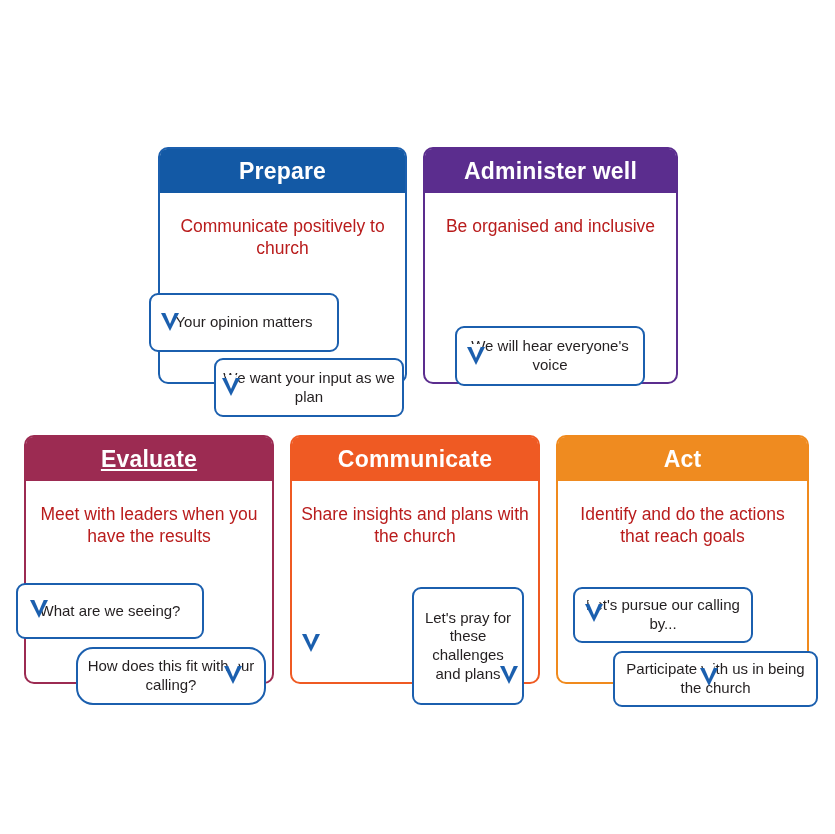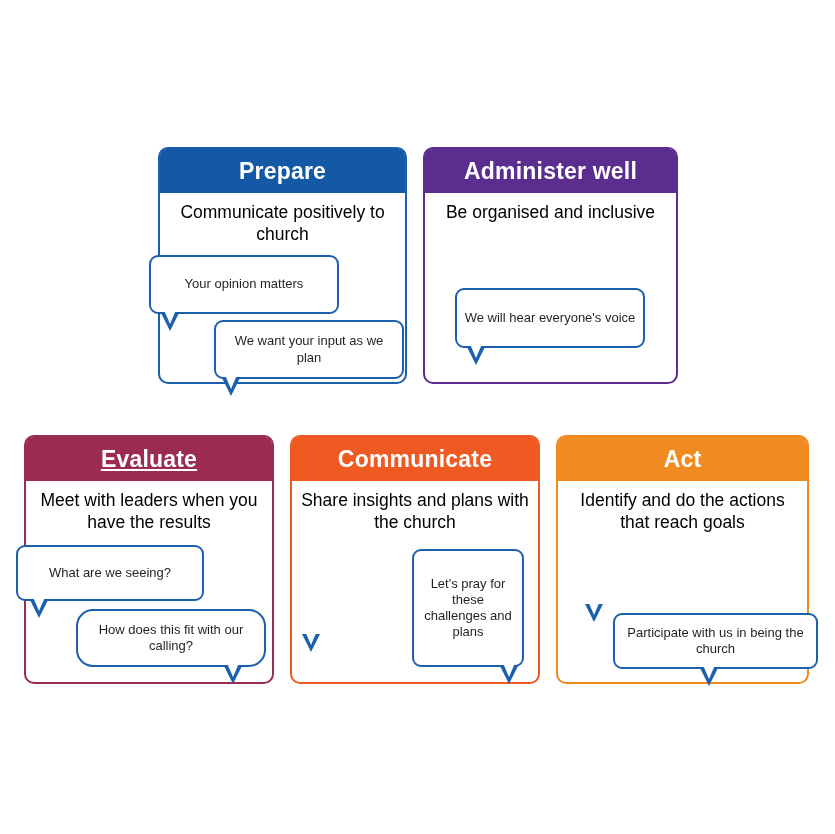--- a/index.html
+++ b/index.html
@@ -39,42 +39,43 @@
     color: #ffffff;
     font-size: 23px;
     font-weight: bold;
     border-radius: 7px 7px 0 0;
     letter-spacing: 0.2px;
   }
 
   .card-subtitle {
     text-align: center;
     font-size: 17.5px;
-    color: #000000;
+    color: #b91c1c;
     line-height: 1.28;
-    padding: 8px 8px 0 8px;
+    padding: 22px 8px 0 8px;
     box-sizing: border-box;
   }
 
   
   .bubble {
     position: absolute;
     background: #ffffff;
     border: 2px solid #1b5fae;
     border-radius: 9px;
     box-sizing: border-box;
     display: flex;
     align-items: center;
     justify-content: center;
     text-align: center;
-    font-size: 13px;
+    font-size: 15px;
     color: #231f20;
     line-height: 1.25;
     padding: 12px 6px;
     z-index: 5;
+    margin-top: 38px;
   }
   .bubble .btxt { display: block; }
 
   
   .tail {
     position: absolute;
     width: 0;
     height: 0;
     z-index: 6;
   }
@@ -158,20 +159,23 @@
     <span class="btxt">Let's pray for these challenges and plans</span>
   </div>
   <div class="tail" style="left:500px; top:666px; border-left:9px solid transparent; border-right:9px solid transparent; border-top:18px solid #1b5fae;"></div>
   <div class="tail" style="left:503px; top:663px; border-left:6px solid transparent; border-right:6px solid transparent; border-top:14px solid #ffffff;"></div>
 
   <div class="card" id="card-act">
     <div class="card-header">Act</div>
     <div class="card-subtitle">Identify and do the actions that reach goals</div>
   </div>
 
+  <div class="bubble" style="left:573px; top:549px; width:180px; height:56px; border-color:#1b5fae;">
+    <span class="btxt">Let's pursue our calling by...</span>
+  </div>
   <div class="tail" style="left:585px; top:604px; border-left:9px solid transparent; border-right:9px solid transparent; border-top:18px solid #1b5fae;"></div>
   <div class="tail" style="left:588px; top:601px; border-left:6px solid transparent; border-right:6px solid transparent; border-top:14px solid #ffffff;"></div>
 
   <div class="bubble" style="left:613px; top:613px; width:205px; height:56px; border-color:#1b5fae;">
     <span class="btxt">Participate with us in being the church</span>
   </div>
   <div class="tail" style="left:700px; top:668px; border-left:9px solid transparent; border-right:9px solid transparent; border-top:18px solid #1b5fae;"></div>
   <div class="tail" style="left:703px; top:665px; border-left:6px solid transparent; border-right:6px solid transparent; border-top:14px solid #ffffff;"></div>
 
 </div>

